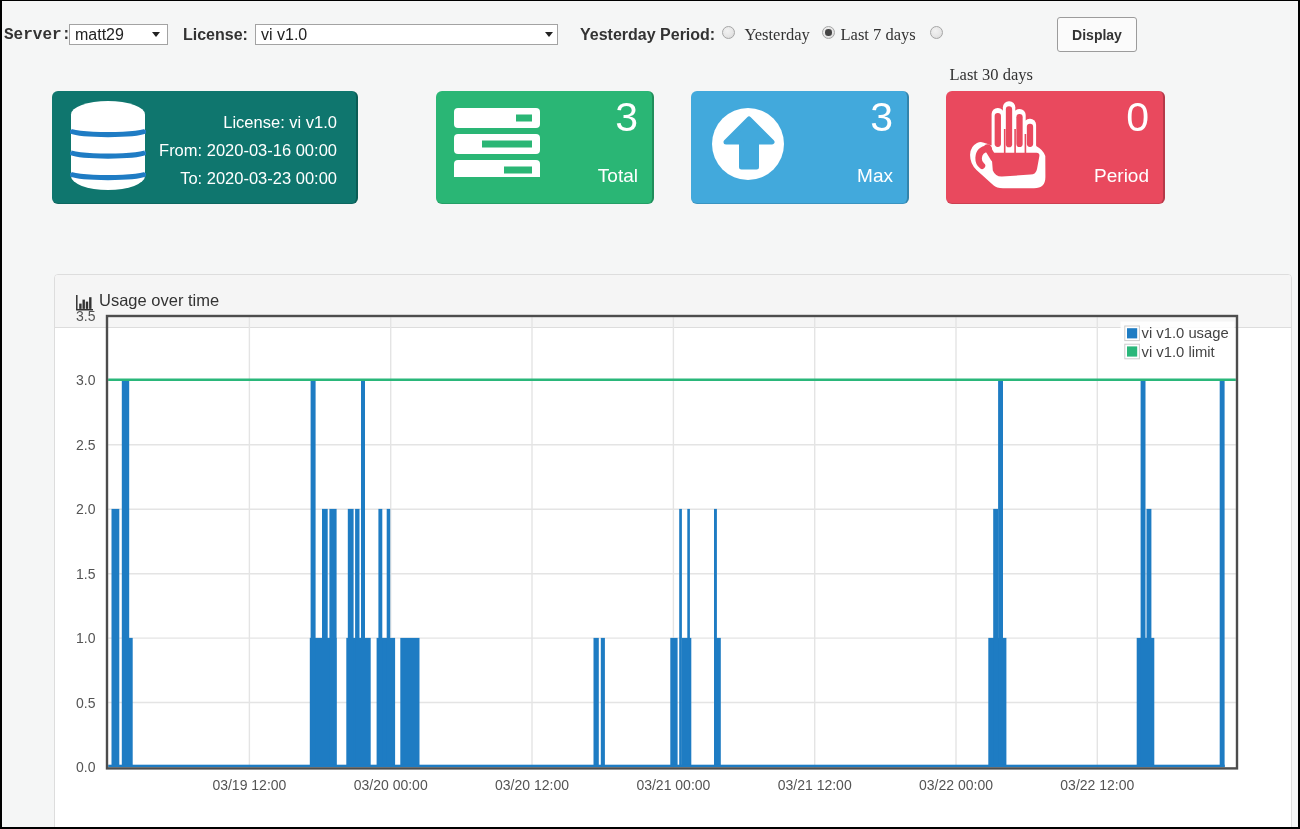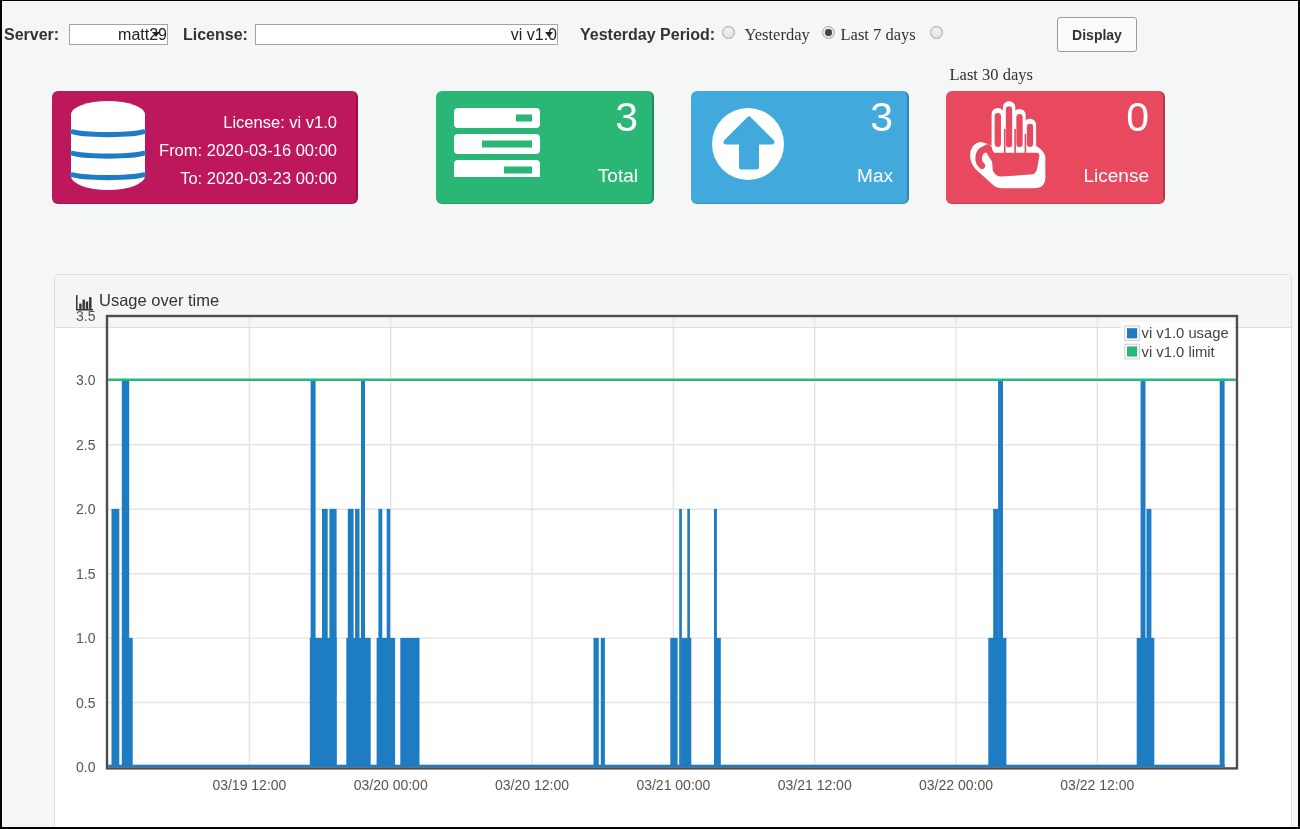--- a/index.html
+++ b/index.html
@@ -1,54 +1,54 @@
 <!DOCTYPE html>
 <html><head>
 <meta charset="utf-8">
 <style>
   * { margin:0; padding:0; box-sizing:border-box; }
   html,body { width:1300px; height:829px; overflow:hidden; }
   body { font-family:"Liberation Sans", sans-serif; background:#f5f6f6; position:relative; }
   #frame { position:absolute; left:0; top:0; width:1300px; height:829px; border:2px solid #000; border-top-width:1px; z-index:50; pointer-events:none; }
   .lbl { position:absolute; font-weight:bold; font-size:16px; color:#333; line-height:20px; }
   .rlbl { position:absolute; font-size:16.5px; color:#333; line-height:20px;font-family:Liberation Serif, serif; }
-  select { position:absolute; appearance:none; -webkit-appearance:none; border:1px solid #a3a3a3; background:#fff; font-family:"Liberation Sans",sans-serif; font-size:16px; color:#222; padding:0 0 0 5px; border-radius:0;text-align:right; }
+  select { position:absolute; appearance:none; -webkit-appearance:none; border:1px solid #a3a3a3; background:#fff; font-family:"Liberation Sans",sans-serif; font-size:16px; color:#222; padding:0 0 0 5px; border-radius:0; }
   .selarrow { position:absolute; width:0; height:0; border-left:4.5px solid transparent; border-right:4.5px solid transparent; border-top:5px solid #222; z-index:5; }
   .radio { position:absolute; width:13px; height:13px; border-radius:50%; border:1px solid #a6a6a6; background:radial-gradient(circle at 40% 35%, #f2f2f2 0%, #e6e6e6 55%, #d2d2d2 100%); }
   .radio.sel::after { content:""; position:absolute; left:2.5px; top:2.5px; width:6.5px; height:6.5px; border-radius:50%; background:#444; }
   #displaybtn { position:absolute; left:1057px; top:17px; width:80px; height:35px; background:#fbfbfb; border:1px solid #9c9c9c; border-radius:3px; font-family:"Liberation Sans",sans-serif; font-weight:bold; font-size:14px; color:#333; }
   .card { position:absolute; top:91px; height:113px; border-radius:6px; border-right:2px solid rgba(0,0,0,0.22); border-bottom:1px solid rgba(0,0,0,0.12); }
   .bignum { position:absolute; right:14px; top:5px; font-size:41px; color:#fff; line-height:42px; }
   .cardlabel { position:absolute; right:14px; top:74.5px; font-size:19px; color:#fff; line-height:20px; }
   #card1text { position:absolute; right:19px; top:17px; text-align:right; color:#fff; font-size:16.5px; line-height:28px; }
   .icon { position:absolute; }
   #panel { position:absolute; left:54px; top:230px; width:1238px; height:593px; background:#fff; border:1px solid #ddd; border-radius:4px;margin-top:44px; }
   #panelhead { position:absolute; left:0; top:0; width:100%; height:53px; background:#f5f5f5; border-bottom:1px solid #ddd; border-radius:3px 3px 0 0; }
   #paneltitle { position:absolute; left:44px; top:16px; font-size:16.5px; color:#333; }
   #chartsvg { position:absolute; left:0; top:0; width:1300px; height:829px; z-index:10; }
 </style>
 </head>
 <body>
 
-  <div class="lbl" style="left:4px; top:25px;">Server:</div>
+  <div class="lbl" style="left:4px; top:25px;font-family:Liberation Mono, monospace;">Server:</div>
   <select id="serversel" style="left:69px; top:24px; width:99px; height:21px;"><option>matt29</option></select>
   <div class="selarrow" style="left:152px; top:32px;"></div>
   <div class="lbl" style="left:183px; top:25px;">License:</div>
   <select id="licsel" style="left:255px; top:24px; width:303px; height:21px;"><option>vi v1.0</option></select>
   <div class="selarrow" style="left:545px; top:32px;"></div>
   <div class="lbl" style="left:580px; top:25px;">Yesterday Period:</div>
   <div class="radio" style="left:722px; top:25.5px;"></div>
   <div class="rlbl" style="left:744.5px; top:25px;">Yesterday</div>
   <div class="radio sel" style="left:821.5px; top:25.5px;"></div>
   <div class="rlbl" style="left:840.5px; top:25px;">Last 7 days</div>
   <div class="radio" style="left:930px; top:25.5px;"></div>
   <div class="rlbl" style="left:949.5px; top:25px;margin-top:40px;">Last 30 days</div>
   <button id="displaybtn">Display</button>
 
-  <div class="card" id="card1" style="left:52px; width:306px; background:#be185d;">
+  <div class="card" id="card1" style="left:52px; width:306px; background:#0f766e;">
     <svg class="icon" style="left:18px; top:10px;" width="76" height="89" viewBox="0 0 76 89">
       <ellipse cx="38" cy="13.5" rx="37" ry="13.5" fill="#fff"></ellipse>
       <path d="M1,14 v61 a37,14 0 0 0 74,0 v-61 z" fill="#fff"></path>
       <path d="M-1,29 a39,4.6 0 0 0 78,0" stroke="#1f7cc4" stroke-width="5.2" fill="none"></path>
       <path d="M-1,50.5 a39,4.6 0 0 0 78,0" stroke="#1f7cc4" stroke-width="5.2" fill="none"></path>
       <path d="M-1,72 a39,4.6 0 0 0 78,0" stroke="#1f7cc4" stroke-width="5.2" fill="none"></path>
     </svg>
     <div id="card1text">License: vi v1.0<br>From: 2020-03-16 00:00<br>To: 2020-03-23 00:00</div>
   </div>
   <div class="card" id="card2" style="left:436px; width:218px; background:#2ab675;">
@@ -88,21 +88,21 @@
         <rect x="37.9" y="28" width="1.6" height="24"></rect>
         <rect x="48.3" y="28" width="1.6" height="24"></rect>
         <rect x="58.6" y="33" width="1.6" height="19"></rect>
         <path d="M 28,51.7 L 70.5,51.7 Q 74,51.7 73.3,55.5 L 71,68 Q 70,73.5 64.5,73.5 L 36,75.5 Q 29.5,75.8 26.8,69.5 L 25.8,57 Q 25.5,51.7 28,51.7 Z"></path>
         <ellipse cx="22" cy="47.5" rx="3.8" ry="4.6" transform="rotate(-35 22 47.5)"></ellipse>
       </g>
       <path d="M 22,47.5 Q 13,48.5 12.6,57 Q 12.4,62 16,64.8" fill="none" stroke="#e9495e" stroke-width="6.5" stroke-linecap="round"></path>
       <path d="M 23.2,50 L 27.8,57.5" stroke="#e9495e" stroke-width="6.5" stroke-linecap="round"></path>
     </svg>
     <div class="bignum">0</div>
-    <div class="cardlabel">License</div>
+    <div class="cardlabel">Period</div>
   </div>
 
   <div id="panel">
     <div id="panelhead">
       <svg style="position:absolute; left:21px; top:20px;" width="17" height="16" viewBox="0 0 17 16">
         <path d="M0.8 0 V14.7 H17" stroke="#333" stroke-width="1.5" fill="none"></path>
         <rect x="3.2" y="8.6" width="2.4" height="5.3" fill="#333"></rect>
         <rect x="6.5" y="4.6" width="2.4" height="9.3" fill="#333"></rect>
         <rect x="9.8" y="6.6" width="2.4" height="7.3" fill="#333"></rect>
         <rect x="13.1" y="2.2" width="2.4" height="11.7" fill="#333"></rect>

